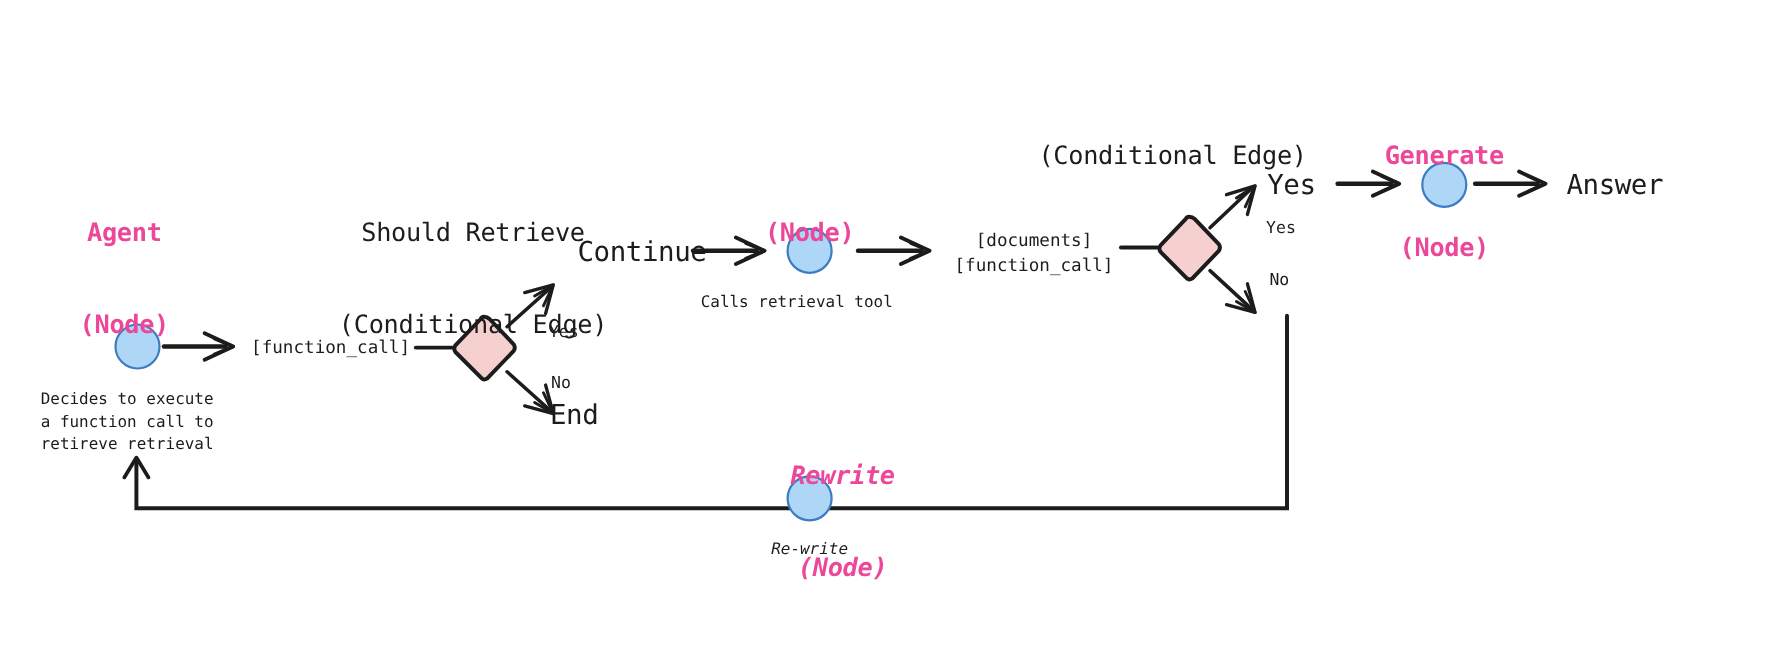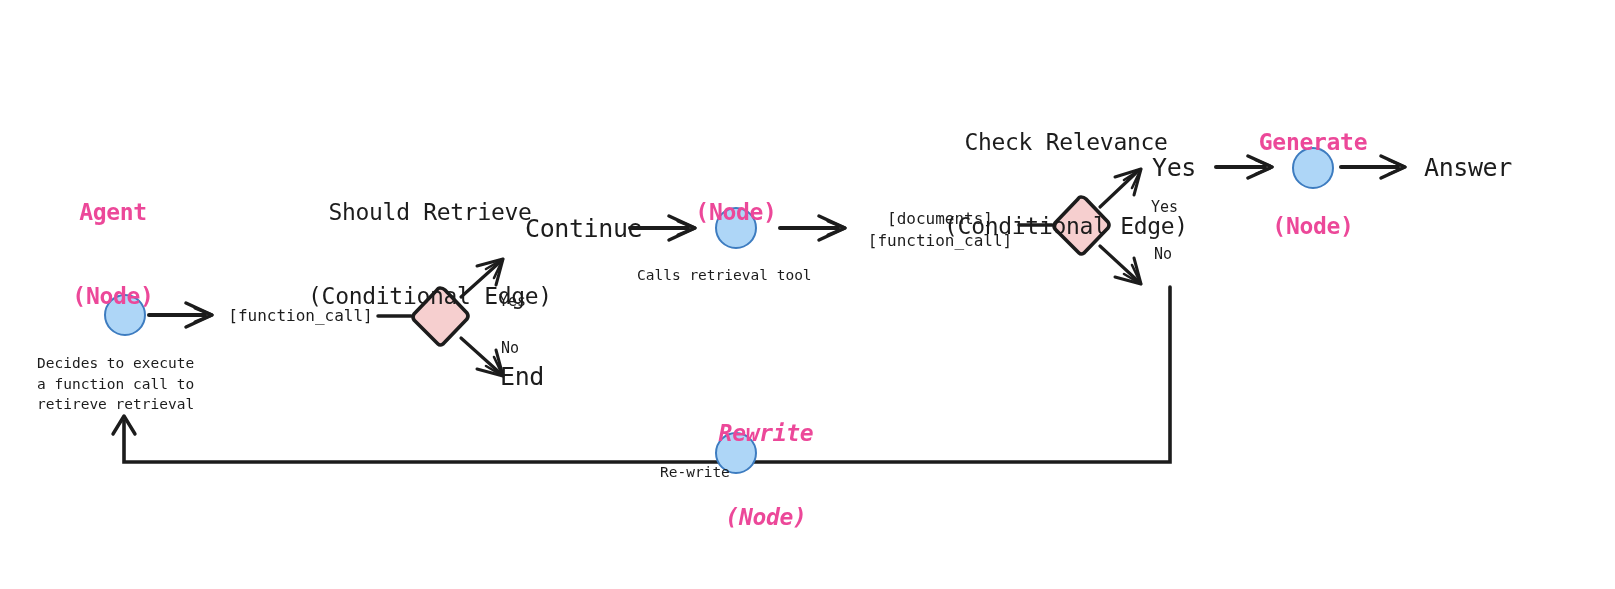--- a/index.html
+++ b/index.html
@@ -179,41 +179,40 @@
   <div class="lbl edge-title" style="left:255px; top:142px; width:350px;">
     <div>Should Retrieve</div>
     <div>(Conditional Edge)</div>
   </div>
 
   <div class="lbl node-title" style="left:651px; top:142px; width:170px;">
     <div>(Node)</div>
   </div>
 
   <div class="lbl edge-title" style="left:891px; top:72px; width:350px;">
-    <div>Check Relevance</div>
     <div>(Conditional Edge)</div>
   </div>
 
   <div class="lbl node-title" style="left:1228px; top:72px; width:170px;">
     <div>Generate</div>
     <div>(Node)</div>
   </div>
 
   <div class="lbl node-title" style="left:681px; top:363px; width:170px;font-style:italic;">
     <div>Rewrite</div>
     <div>(Node)</div>
   </div>
 
   <div class="lbl caption" style="left:37px; top:353px; width:230px; text-align:left;">Decides to execute
 a function call to
 retireve retrieval</div>
 
   <div class="lbl caption" style="left:637px; top:265px; width:210px; text-align:left;">Calls retrieval tool</div>
 
-  <div class="lbl caption" style="left:660px; top:462px; width:152px; ">Re-write</div>
+  <div class="lbl caption" style="left:660px; top:490px; width:152px; text-align:center;font-style:italic;">Re-write</div>
 
   <div class="lbl code-text" style="left:223px; top:305px; width:155px; text-align:center;">[function_call]</div>
 
   <div class="lbl code-text" style="left:862px; top:208px; width:156px; text-align:center; white-space:pre-line;">[documents]
 [function_call]</div>
 
   <div class="lbl small-text" style="left:499px; top:292px;">Yes</div>
 
   <div class="lbl small-text" style="left:501px; top:339px;">No</div>
 

